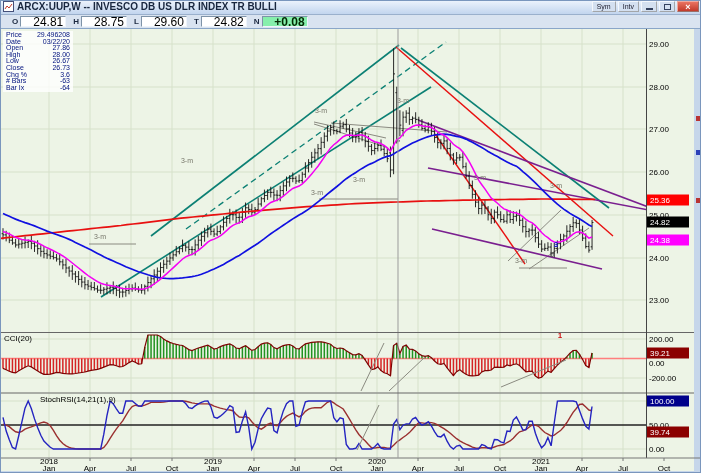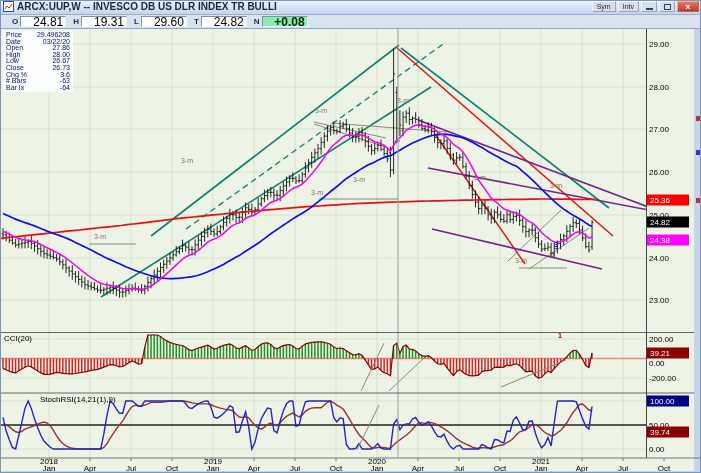--- a/index.html
+++ b/index.html
@@ -1004,21 +1004,21 @@
         </span>
       <span class="ctl ctl-close">×</span>
     </span>
   </div>
 
   <div class="quotebar">
     <span style="display:flex;align-items:center;">
         <span class="qlab">O</span>
         <span class="qbox">24.81</span>
         <span class="qlab">H</span>
-        <span class="qbox">19.31</span>
+        <span class="qbox">28.75</span>
         <span class="qlab">L</span>
         <span class="qbox">29.60</span>
         <span class="qlab">T</span>
         <span class="qbox">24.82</span>
         <span class="qlab">N</span>
         <span class="qbox qhl">+0.08</span>
       </span>
   </div>
 
   <div class="info-box">

